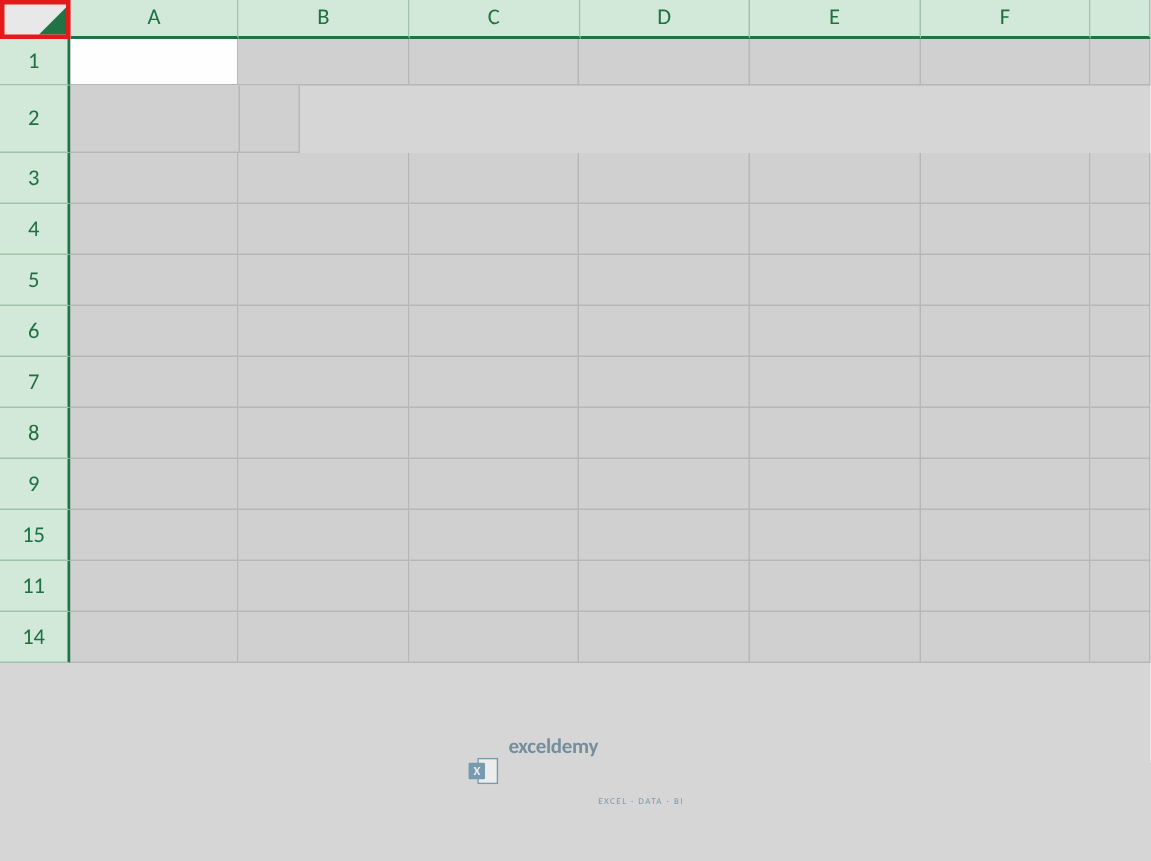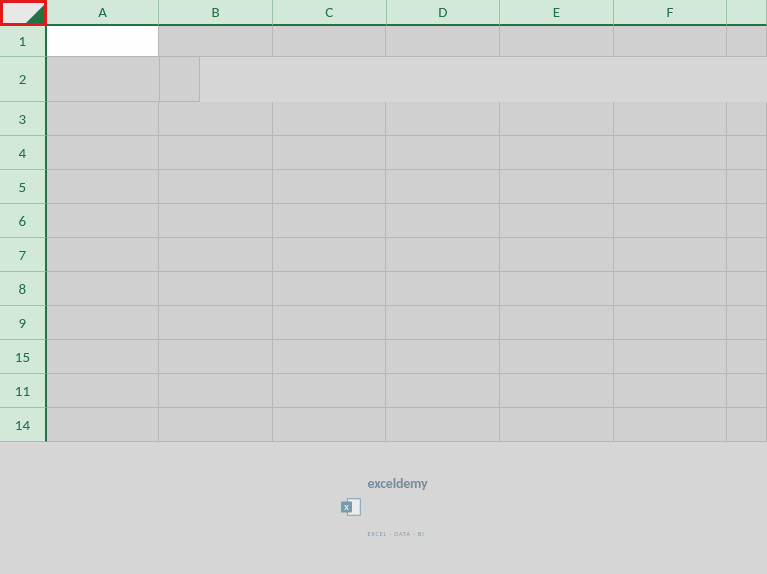--- a/index.html
+++ b/index.html
@@ -115,21 +115,21 @@
       align-items: center;
       gap: 6px;
       opacity: 0.55;
       z-index: 5;
       pointer-events: none;
     }
     .wm-icon {
       width: 22px;
       height: 22px;
     }
-    .wm-text { display: flex; flex-direction: column; line-height: 1; }
+    .wm-text { display: flex; flex-direction: row; line-height: 1; }
     .wm-main { font-size: 14px; font-weight: bold; color: #28536c; letter-spacing: -0.2px;}
     .wm-sub { font-size: 6px; color: #3a6a86; letter-spacing: 1px; margin-top: 40px;}
   </style>
 </head>
 <body>
 
 <div class="sheet">
 
   <div class="col-headers">
     <div class="select-all-wrapper">

